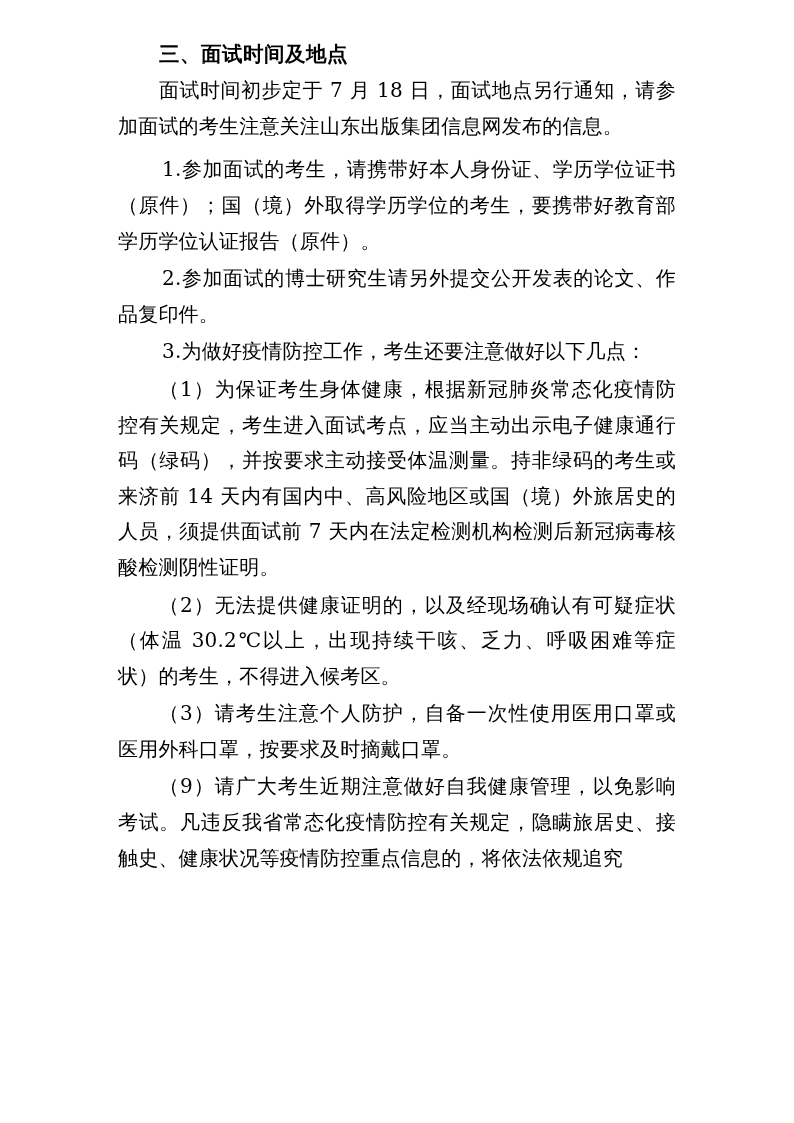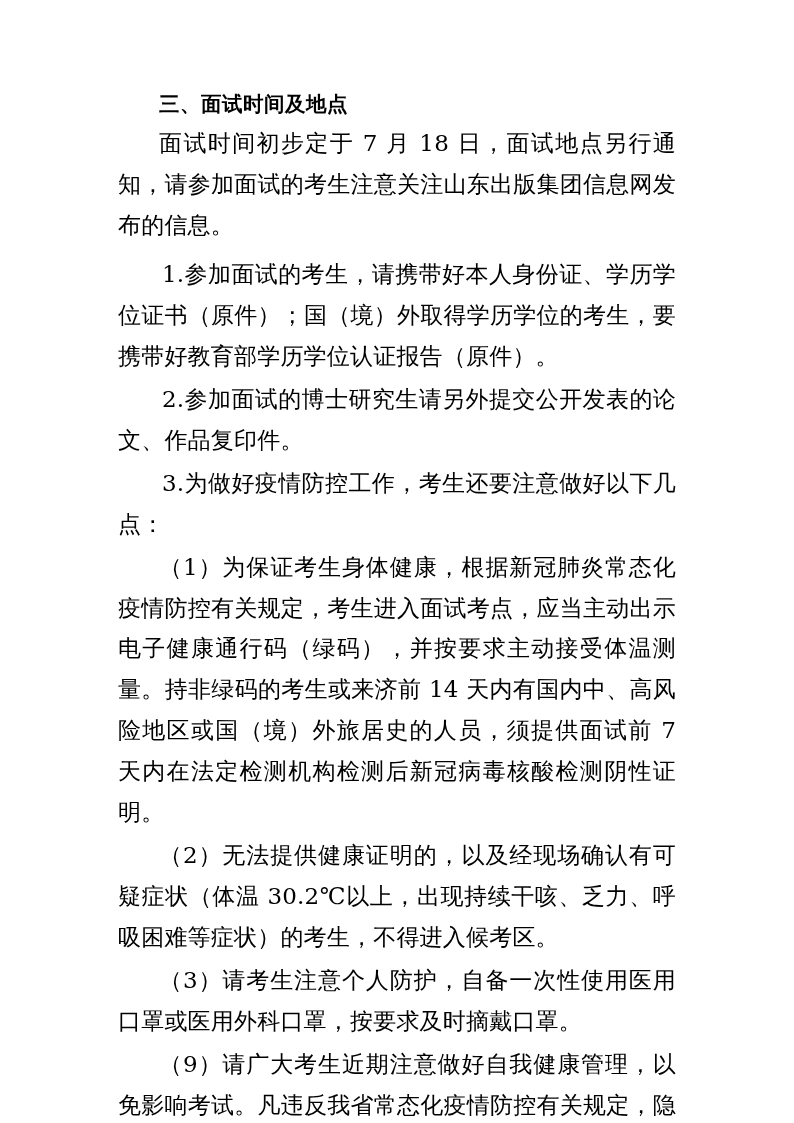--- a/index.html
+++ b/index.html
@@ -12,36 +12,36 @@
     background: #ffffff;
     font-family: "DejaVu Serif", "Liberation Serif", serif;
     color: #000000;
     overflow: hidden;
   }
   .page {
     position: relative;
     width: 794px;
     height: 807px;
     box-sizing: border-box;
-    padding: 88px 118px 60px 118px;
+    padding: 38px 118px 60px 118px;
   }
   .doc-body {
     width: 100%;
   }
   .heading {
     font-family: "DejaVu Sans", "Liberation Sans", sans-serif;
     font-weight: bold;
     font-size: 20.5px;
     line-height: 1.62;
     margin: 0 0 2px 0;
     text-indent: 41px;
     letter-spacing: 0.5px;
   }
   .para {
-    font-size: 23px;
+    font-size: 20px;
     line-height: 1.78;
     margin: 0 0 2px 0;
     text-indent: 41px;
     text-align: justify;
     text-justify: inter-ideograph;
     letter-spacing: 0.2px;
   }
   .para.num {
     text-indent: 44px;
   }

